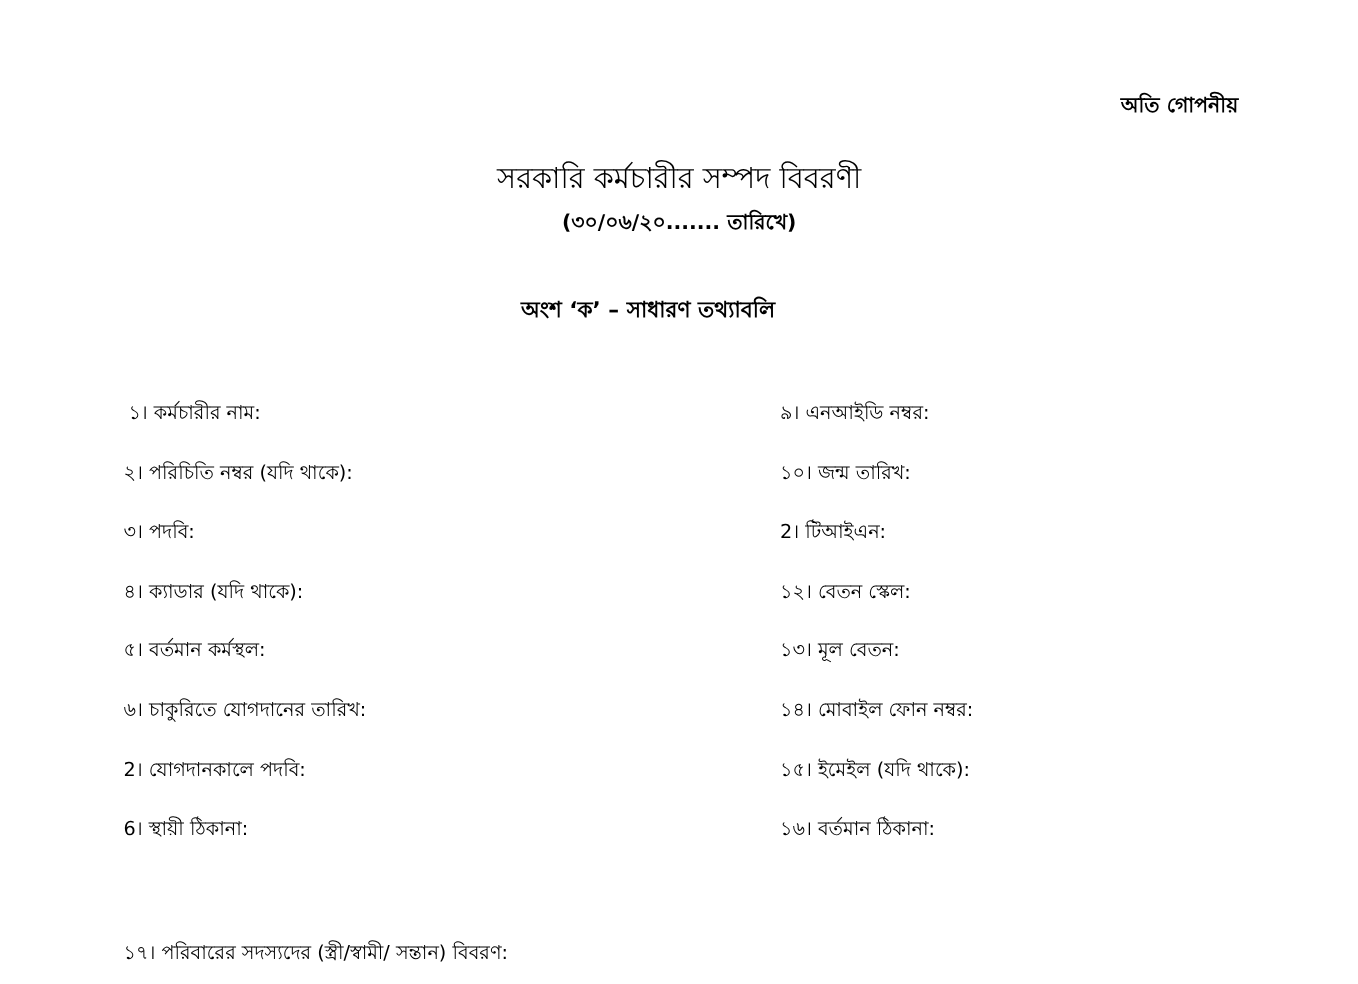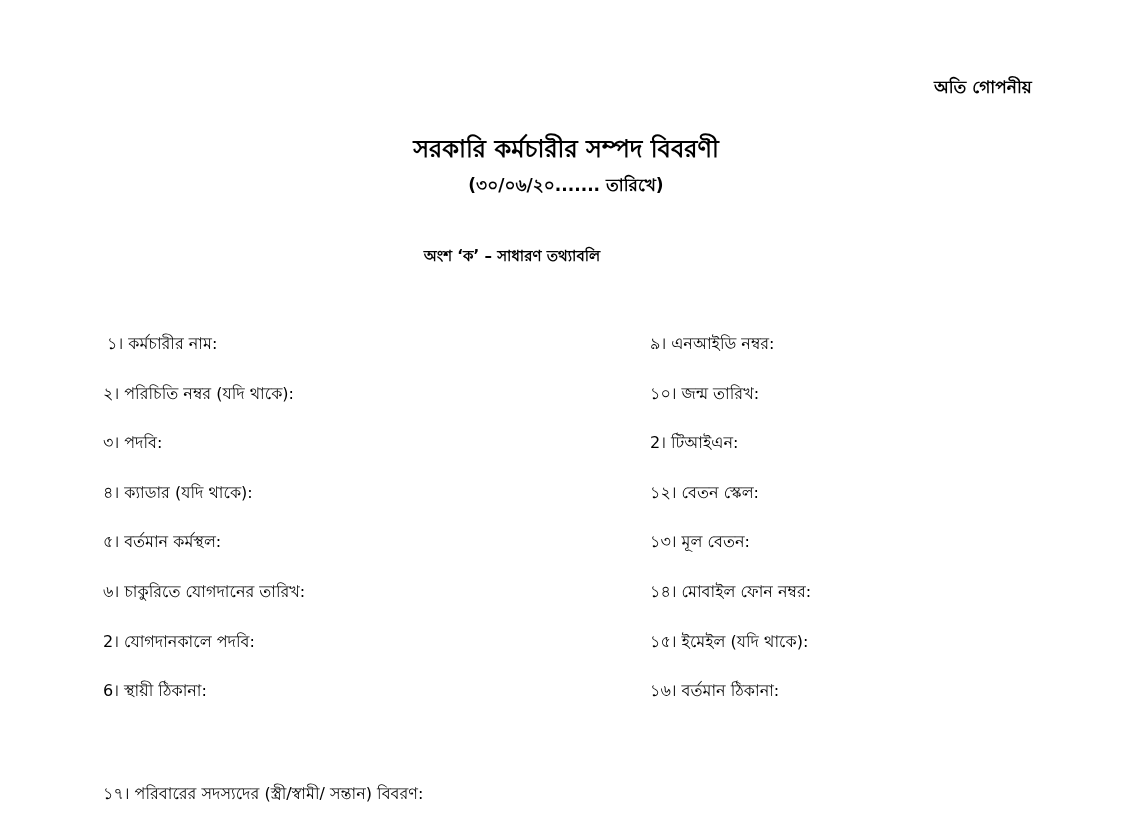--- a/index.html
+++ b/index.html
@@ -24,42 +24,43 @@
       white-space: nowrap;
       margin-top: 12px;
     }
     .title {
       position: absolute;
       top: 130px;
       left: 0;
       width: 1132px;
       text-align: center;
       font-size: 24px;
-      font-weight: bold;
+      font-weight: normal;
       white-space: nowrap;
     }
     .subtitle {
       position: absolute;
       top: 172px;
       left: 0;
       width: 1132px;
       text-align: center;
       font-size: 17px;
       font-weight: bold;
       white-space: nowrap;
     }
     .section-heading {
       position: absolute;
       top: 244px;
       left: 0;
       width: 1024px;
       text-align: center;
-      font-size: 15px;
+      font-size: 18px;
       font-weight: bold;
       white-space: nowrap;
+      padding-left: 28px;
     }
     .field-col {
       position: absolute;
       top: 332px;
       display: flex;
       flex-direction: column;
     }
     .field-col.left { left: 103px; }
     .field-col.right { left: 650px; }
     .field {

